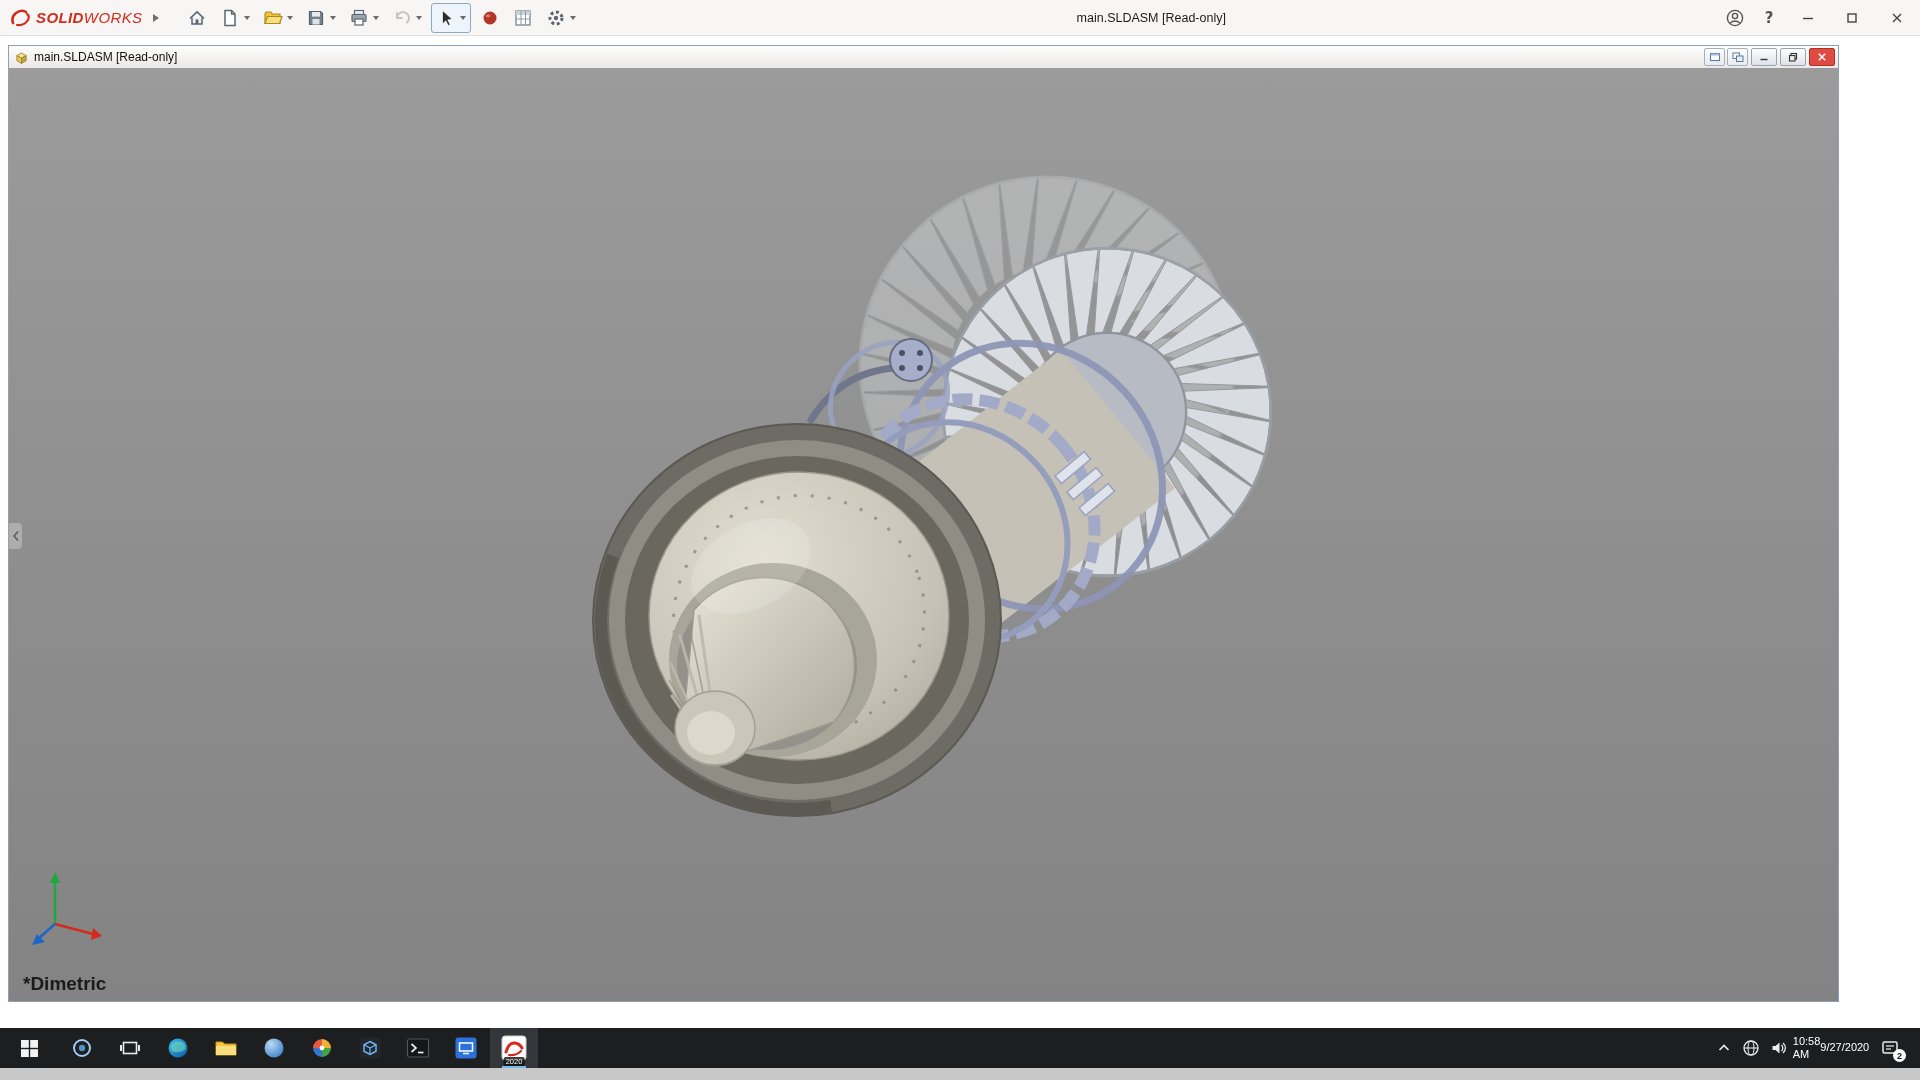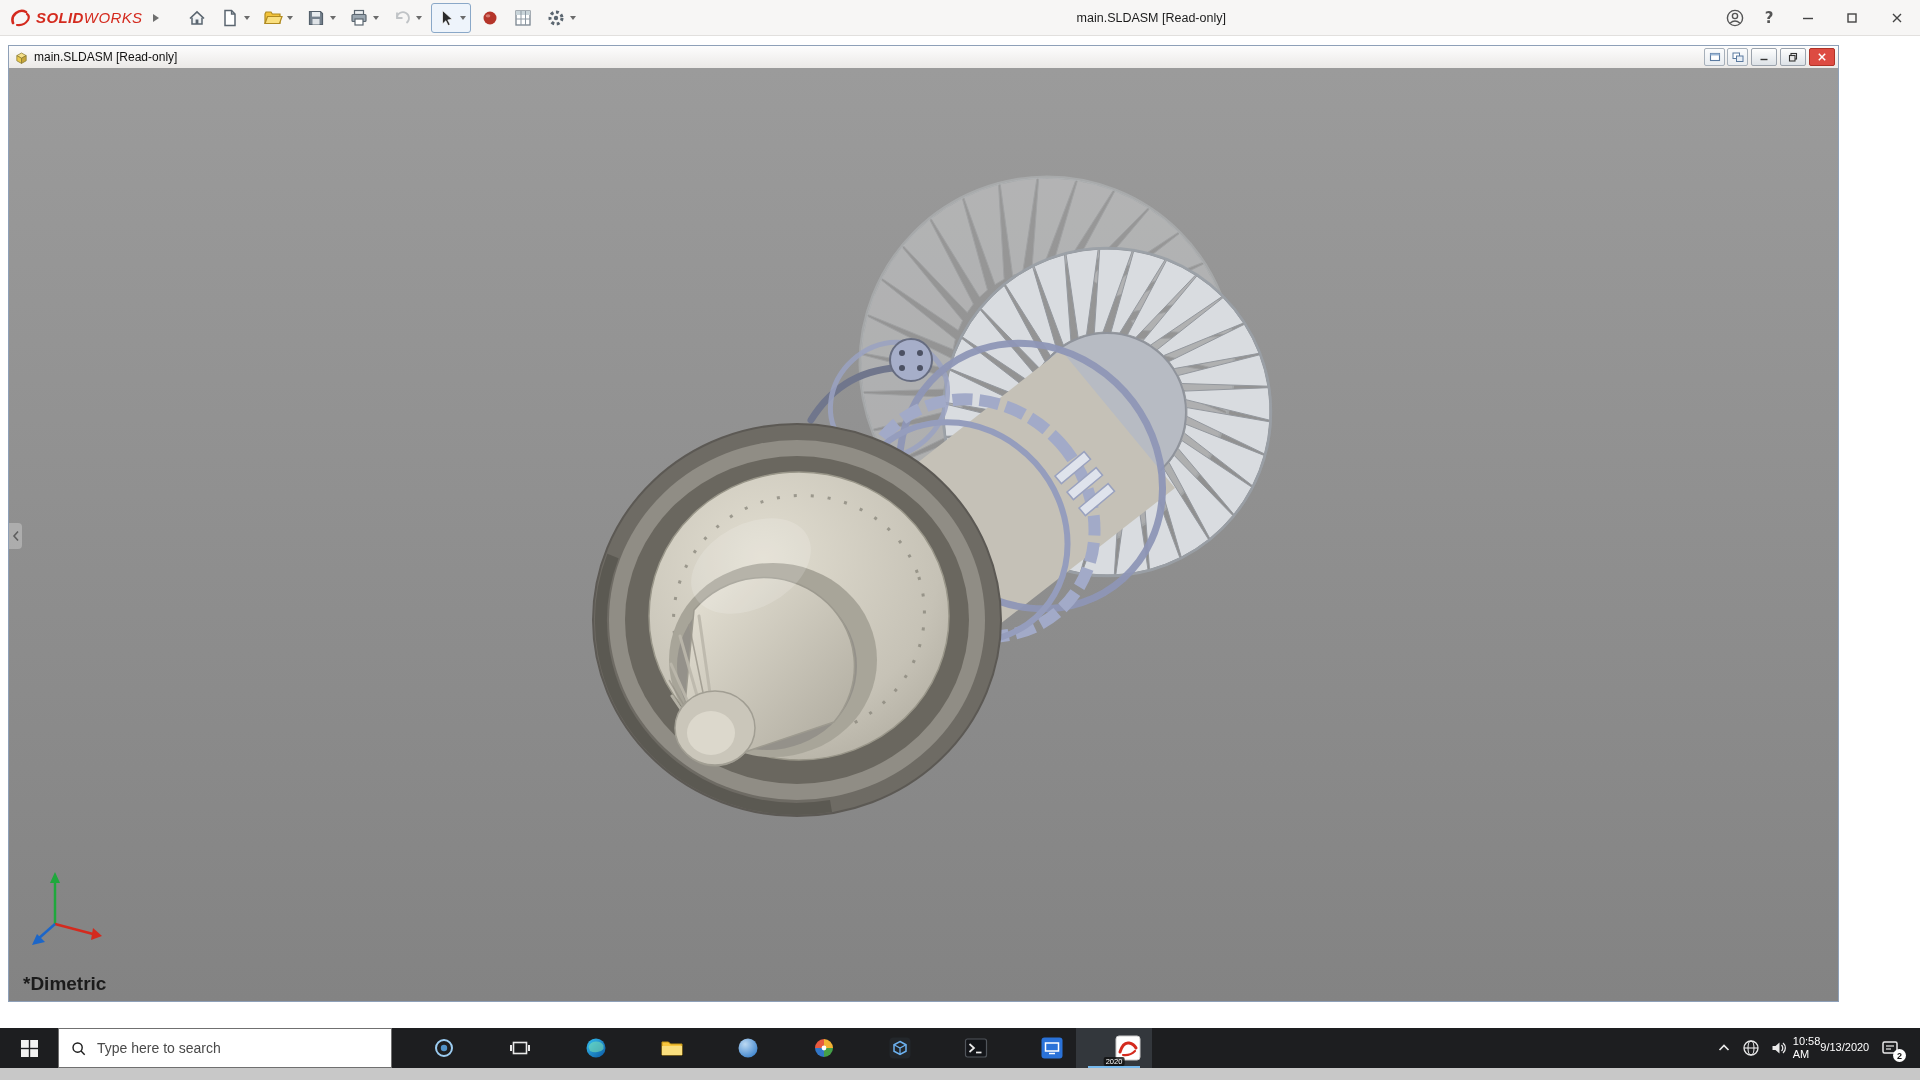--- a/index.html
+++ b/index.html
@@ -47,21 +47,21 @@
   #fan-main path{fill:#d9dce0;stroke:#94989e;stroke-width:1;stroke-linejoin:round;}
   .orient{position:absolute;left:14px;bottom:6px;font-size:19px;font-weight:700;color:#1b1b1b;}
   .collapse{position:absolute;left:0;top:455px;width:13px;height:26px;display:flex;align-items:center;justify-content:center;background:rgba(230,230,230,.35);border-radius:0 4px 4px 0;}
 
   
   .taskbar{position:absolute;left:0;right:0;bottom:0;height:40px;background:#1d1e20;display:flex;align-items:stretch;color:#fff;z-index:40;}
   .start{width:58px;display:flex;align-items:center;justify-content:center;}
   .searchbox{width:334px;background:#ffffff;border:1px solid #707070;box-sizing:border-box;display:flex;align-items:center;padding-left:12px;gap:9px;}
   .searchbox input{border:0;outline:0;background:transparent;font-size:14px;color:#333;font-family:"Liberation Sans",sans-serif;width:250px;}
   .searchbox input::placeholder{color:#4a4a4a;opacity:1;}
-  .tb-cell{width:48px;display:flex;align-items:center;justify-content:center;position:relative;padding-left:28px;}
+  .tb-cell{width:48px;display:flex;align-items:center;justify-content:center;position:relative;}
   .tb-cell.active{background:#33373c;}
   .tb-cell.active::after{content:"";position:absolute;bottom:0;left:12px;right:12px;height:2px;background:#76b9ed;}
   .sw-badge{position:absolute;bottom:2px;left:50%;transform:translateX(-50%);font-size:7.5px;line-height:9px;background:rgba(15,15,15,.8);color:#fff;padding:0 2px;border-radius:2px;}
   .tray{margin-left:auto;display:flex;align-items:center;padding-right:2px;}
   .tray-item{display:flex;align-items:center;justify-content:center;height:100%;}
   .tray-chev{width:26px;} .tray-ico{width:28px;}
   .clock{width:76px;display:flex;flex-direction:row;align-items:center;justify-content:center;font-size:11px;line-height:13.5px;}
   .action{width:42px;position:relative;}
   .badge{position:absolute;right:5px;bottom:6px;min-width:13px;height:13px;border-radius:50%;background:#ffffff;color:#111;font-size:9px;font-weight:700;display:flex;align-items:center;justify-content:center;}
   .show-desktop{width:6px;border-left:1px solid #4a4a4a;}
@@ -412,27 +412,20 @@
 
   <footer class="taskbar">
     <div class="start">
       <svg width="17" height="17" viewBox="0 0 17 17">
         <rect x="0" y="0" width="7.8" height="7.8" fill="#f2f2f2"></rect>
           <rect x="9.2" y="0" width="7.8" height="7.8" fill="#f2f2f2"></rect>
         <rect x="0" y="9.2" width="7.8" height="7.8" fill="#f2f2f2"></rect>
           <rect x="9.2" y="9.2" width="7.8" height="7.8" fill="#f2f2f2"></rect>
       </svg>
     </div>
-    <div class="searchbox">
-      <svg width="15" height="15" viewBox="0 0 17 17">
-          <circle cx="7.5" cy="7.5" r="5.2" fill="none" stroke="#1c1c1c" stroke-width="1.6"></circle>
-          <line x1="11.4" y1="11.4" x2="15.5" y2="15.5" stroke="#1c1c1c" stroke-width="1.6"></line>
-        </svg>
-      <input type="text" placeholder="Type here to search" style="">
-    </div>
 
     <div class="tb-cell">
       <svg width="22" height="22" viewBox="0 0 22 22">
           <circle cx="11" cy="11" r="8" fill="none" stroke="#9ccdf2" stroke-width="2"></circle>
           <circle cx="11" cy="11" r="3.2" fill="#5ba7e6" opacity=".85"></circle>
         </svg>
     </div>
     <div class="tb-cell">
       <svg width="22" height="22" viewBox="0 0 22 22">
           <rect x="4.5" y="5.5" width="13" height="11" fill="none" stroke="#eaeaea" stroke-width="1.6"></rect>
@@ -525,21 +518,21 @@
       </div>
       <div class="tray-item tray-ico">
         <svg width="18" height="18" viewBox="0 0 18 18">
             <path d="M2.5,7 V11 H5.5 L9.5,14.5 V3.5 L5.5,7 Z" fill="#eaeaea"></path>
             <path d="M11.5,6 A4.2,4.2 0 0 1 11.5,12" fill="none" stroke="#eaeaea" stroke-width="1.3"></path>
             <path d="M13,4 A6.5,6.5 0 0 1 13,14" fill="none" stroke="#eaeaea" stroke-width="1.3"></path>
           </svg>
       </div>
       <div class="clock">
         <div>10:58 AM</div>
-        <div>9/13/2020</div>
+        <div>9/27/2020</div>
       </div>
       <div class="tray-item action">
         <svg width="20" height="20" viewBox="0 0 20 20">
             <rect x="3" y="4" width="14" height="11" rx="1.5" fill="none" stroke="#eaeaea" stroke-width="1.5"></rect>
             <line x1="6" y1="8" x2="14" y2="8" stroke="#eaeaea" stroke-width="1.2"></line>
             <line x1="6" y1="11" x2="11" y2="11" stroke="#eaeaea" stroke-width="1.2"></line>
           </svg>
         <span class="badge">2</span>
       </div>
       <div class="show-desktop"></div>

